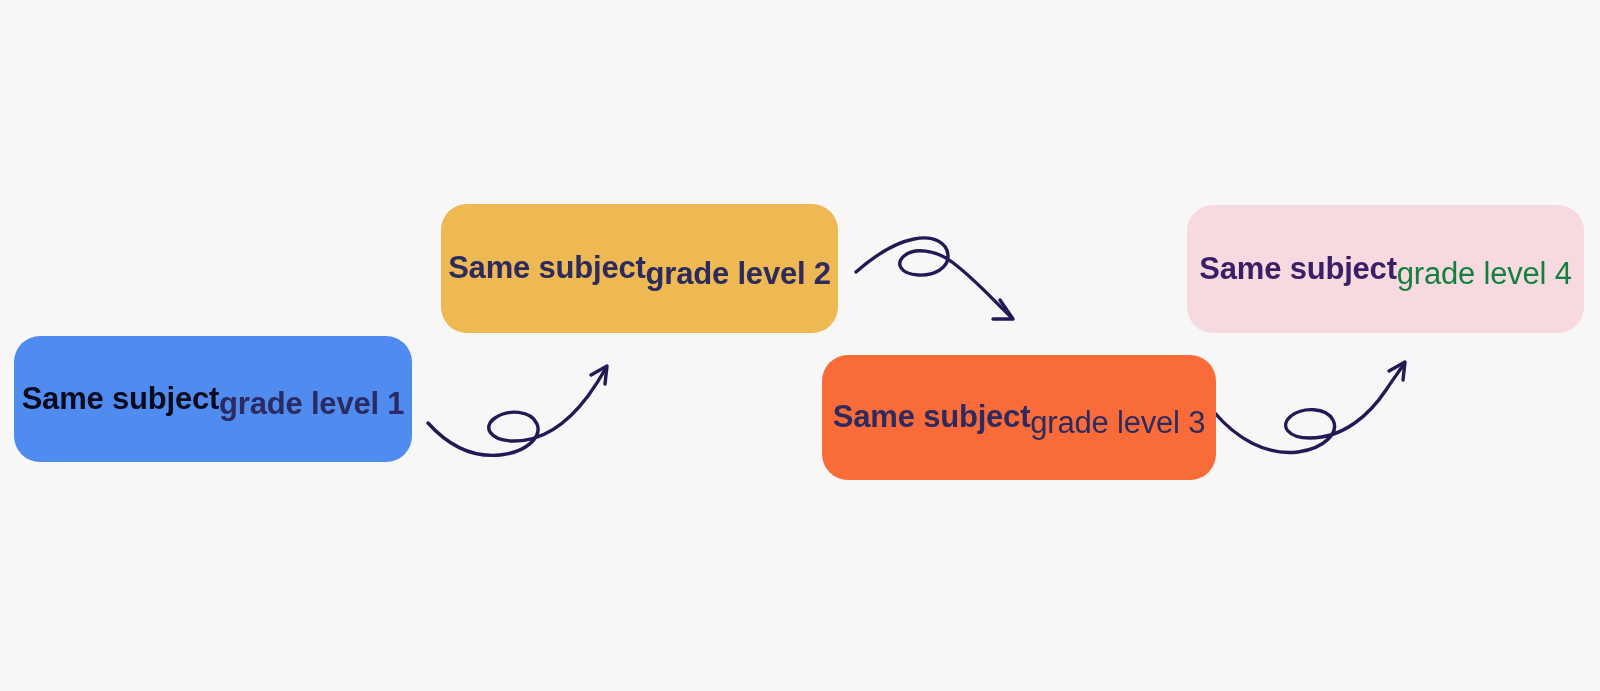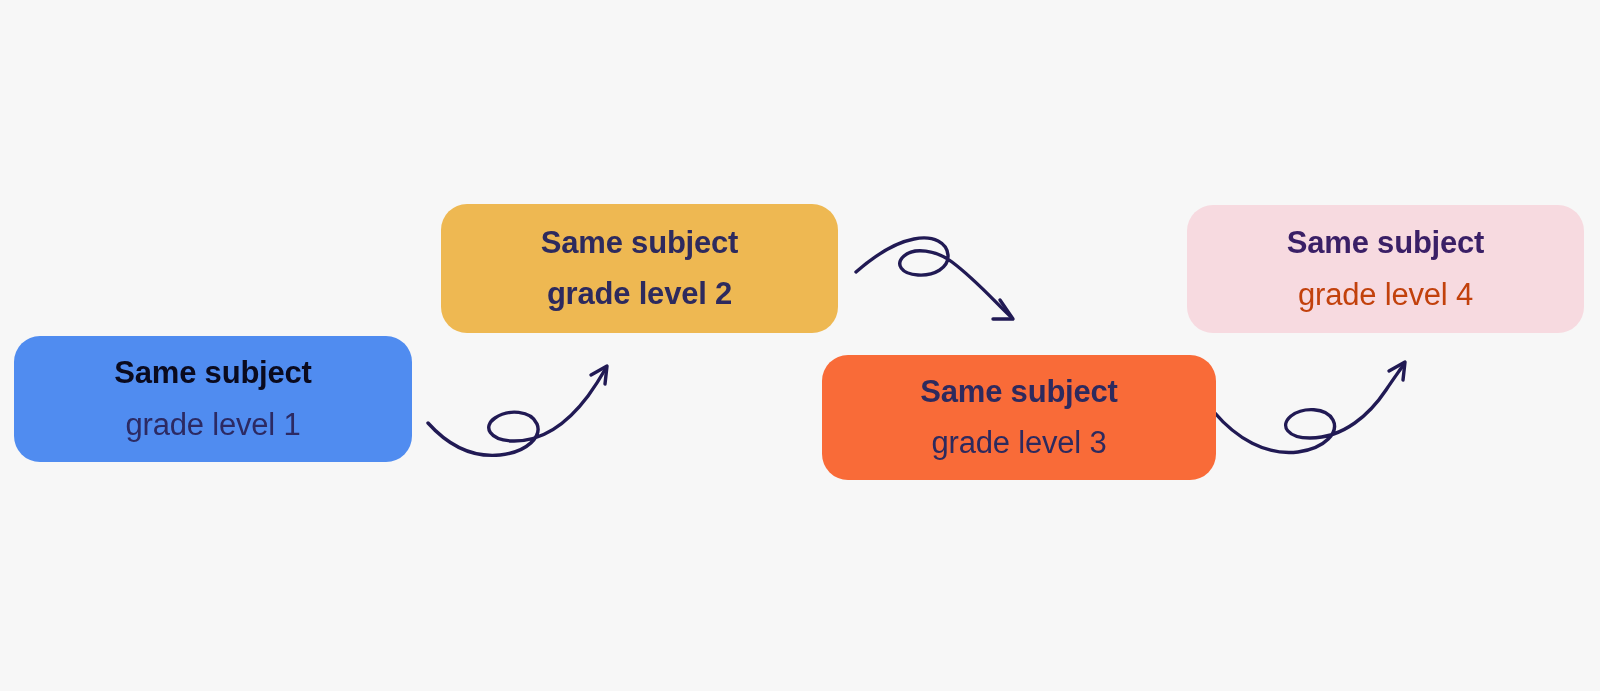--- a/index.html
+++ b/index.html
@@ -17,21 +17,21 @@
     position: relative;
     width: 1600px;
     height: 691px;
     background: #f7f7f7;
   }
   .node {
     position: absolute;
     box-sizing: border-box;
     border-radius: 26px;
     display: flex;
-    flex-direction: column;
+    flex-direction: row;
     align-items: center;
     justify-content: center;
     text-align: center;
     line-height: 1.30;
   }
   .node .line1 {
     font-size: 31px;
     font-weight: 700;
     letter-spacing: -0.2px;
     white-space: nowrap;
@@ -41,42 +41,42 @@
     font-weight: 500;
     letter-spacing: -0.2px;
     white-space: nowrap;
     margin-top: 11px;
   }
   #node-1 {
     left: 14px;  top: 336px;  width: 398px; height: 126px;
     background: #508cf0;
   }
   #node-1 .line1 { color: #0a0a1e; font-weight: 700; }
-  #node-1 .line2 { color: #2c2a63; font-weight: 400; }
+  #node-1 .line2 { color: #2c2a63; font-weight: 700; }
 
   #node-2 {
     left: 441px; top: 204px;  width: 397px; height: 129px;
     background: #eeb852;
   }
   #node-2 .line1 { color: #2d2a5e; font-weight: 600; }
   #node-2 .line2 { color: #2d2a5e; font-weight: 700; }
 
   #node-3 {
     left: 822px; top: 355px;  width: 394px; height: 125px;
     background: #f96b38;
   }
   #node-3 .line1 { color: #2d2a5e; font-weight: 600; }
   #node-3 .line2 { color: #2d2a5e; font-weight: 500; }
 
   #node-4 {
     left: 1187px; top: 205px; width: 397px; height: 128px;
     background: #f7dae0;
   }
   #node-4 .line1 { color: #3a1f66; font-weight: 600; }
-  #node-4 .line2 { color: #c2410c; font-weight: 500; }
+  #node-4 .line2 { color: #15803d; font-weight: 500; }
 
   #connectors {
     position: absolute;
     left: 0; top: 0;
     width: 1600px;
     height: 691px;
     pointer-events: none;
   }
   .conn-path {
     fill: none;

